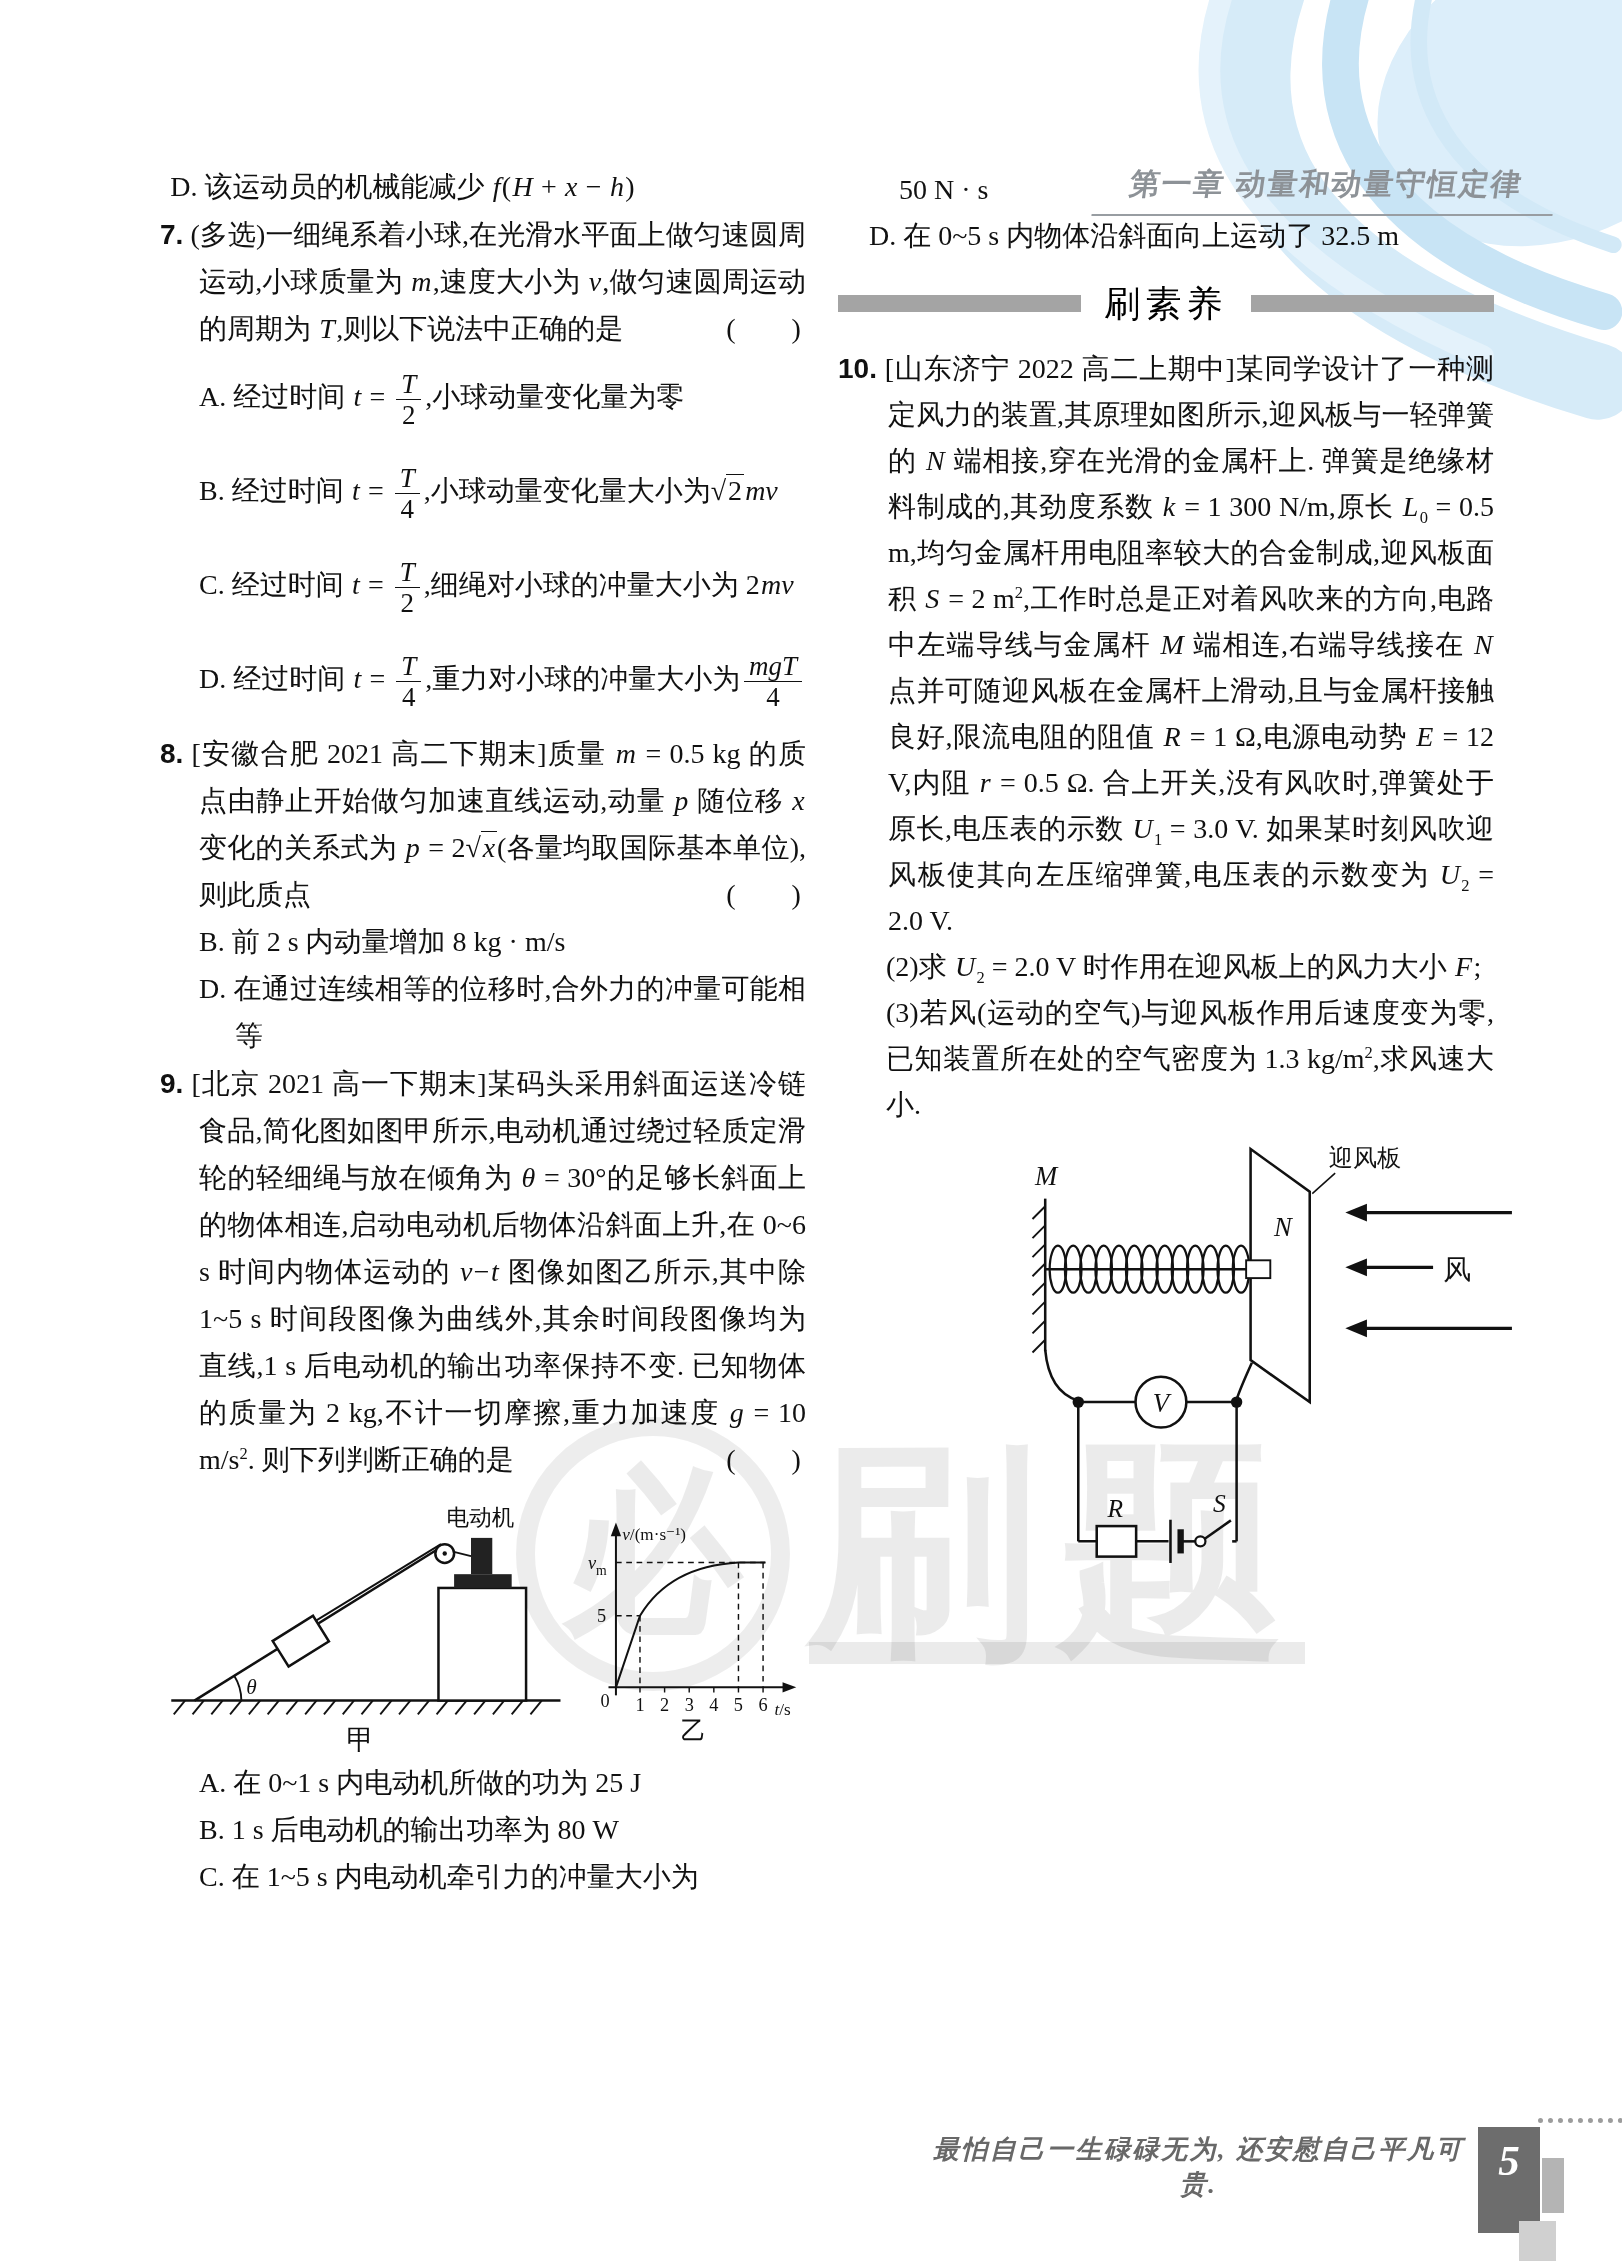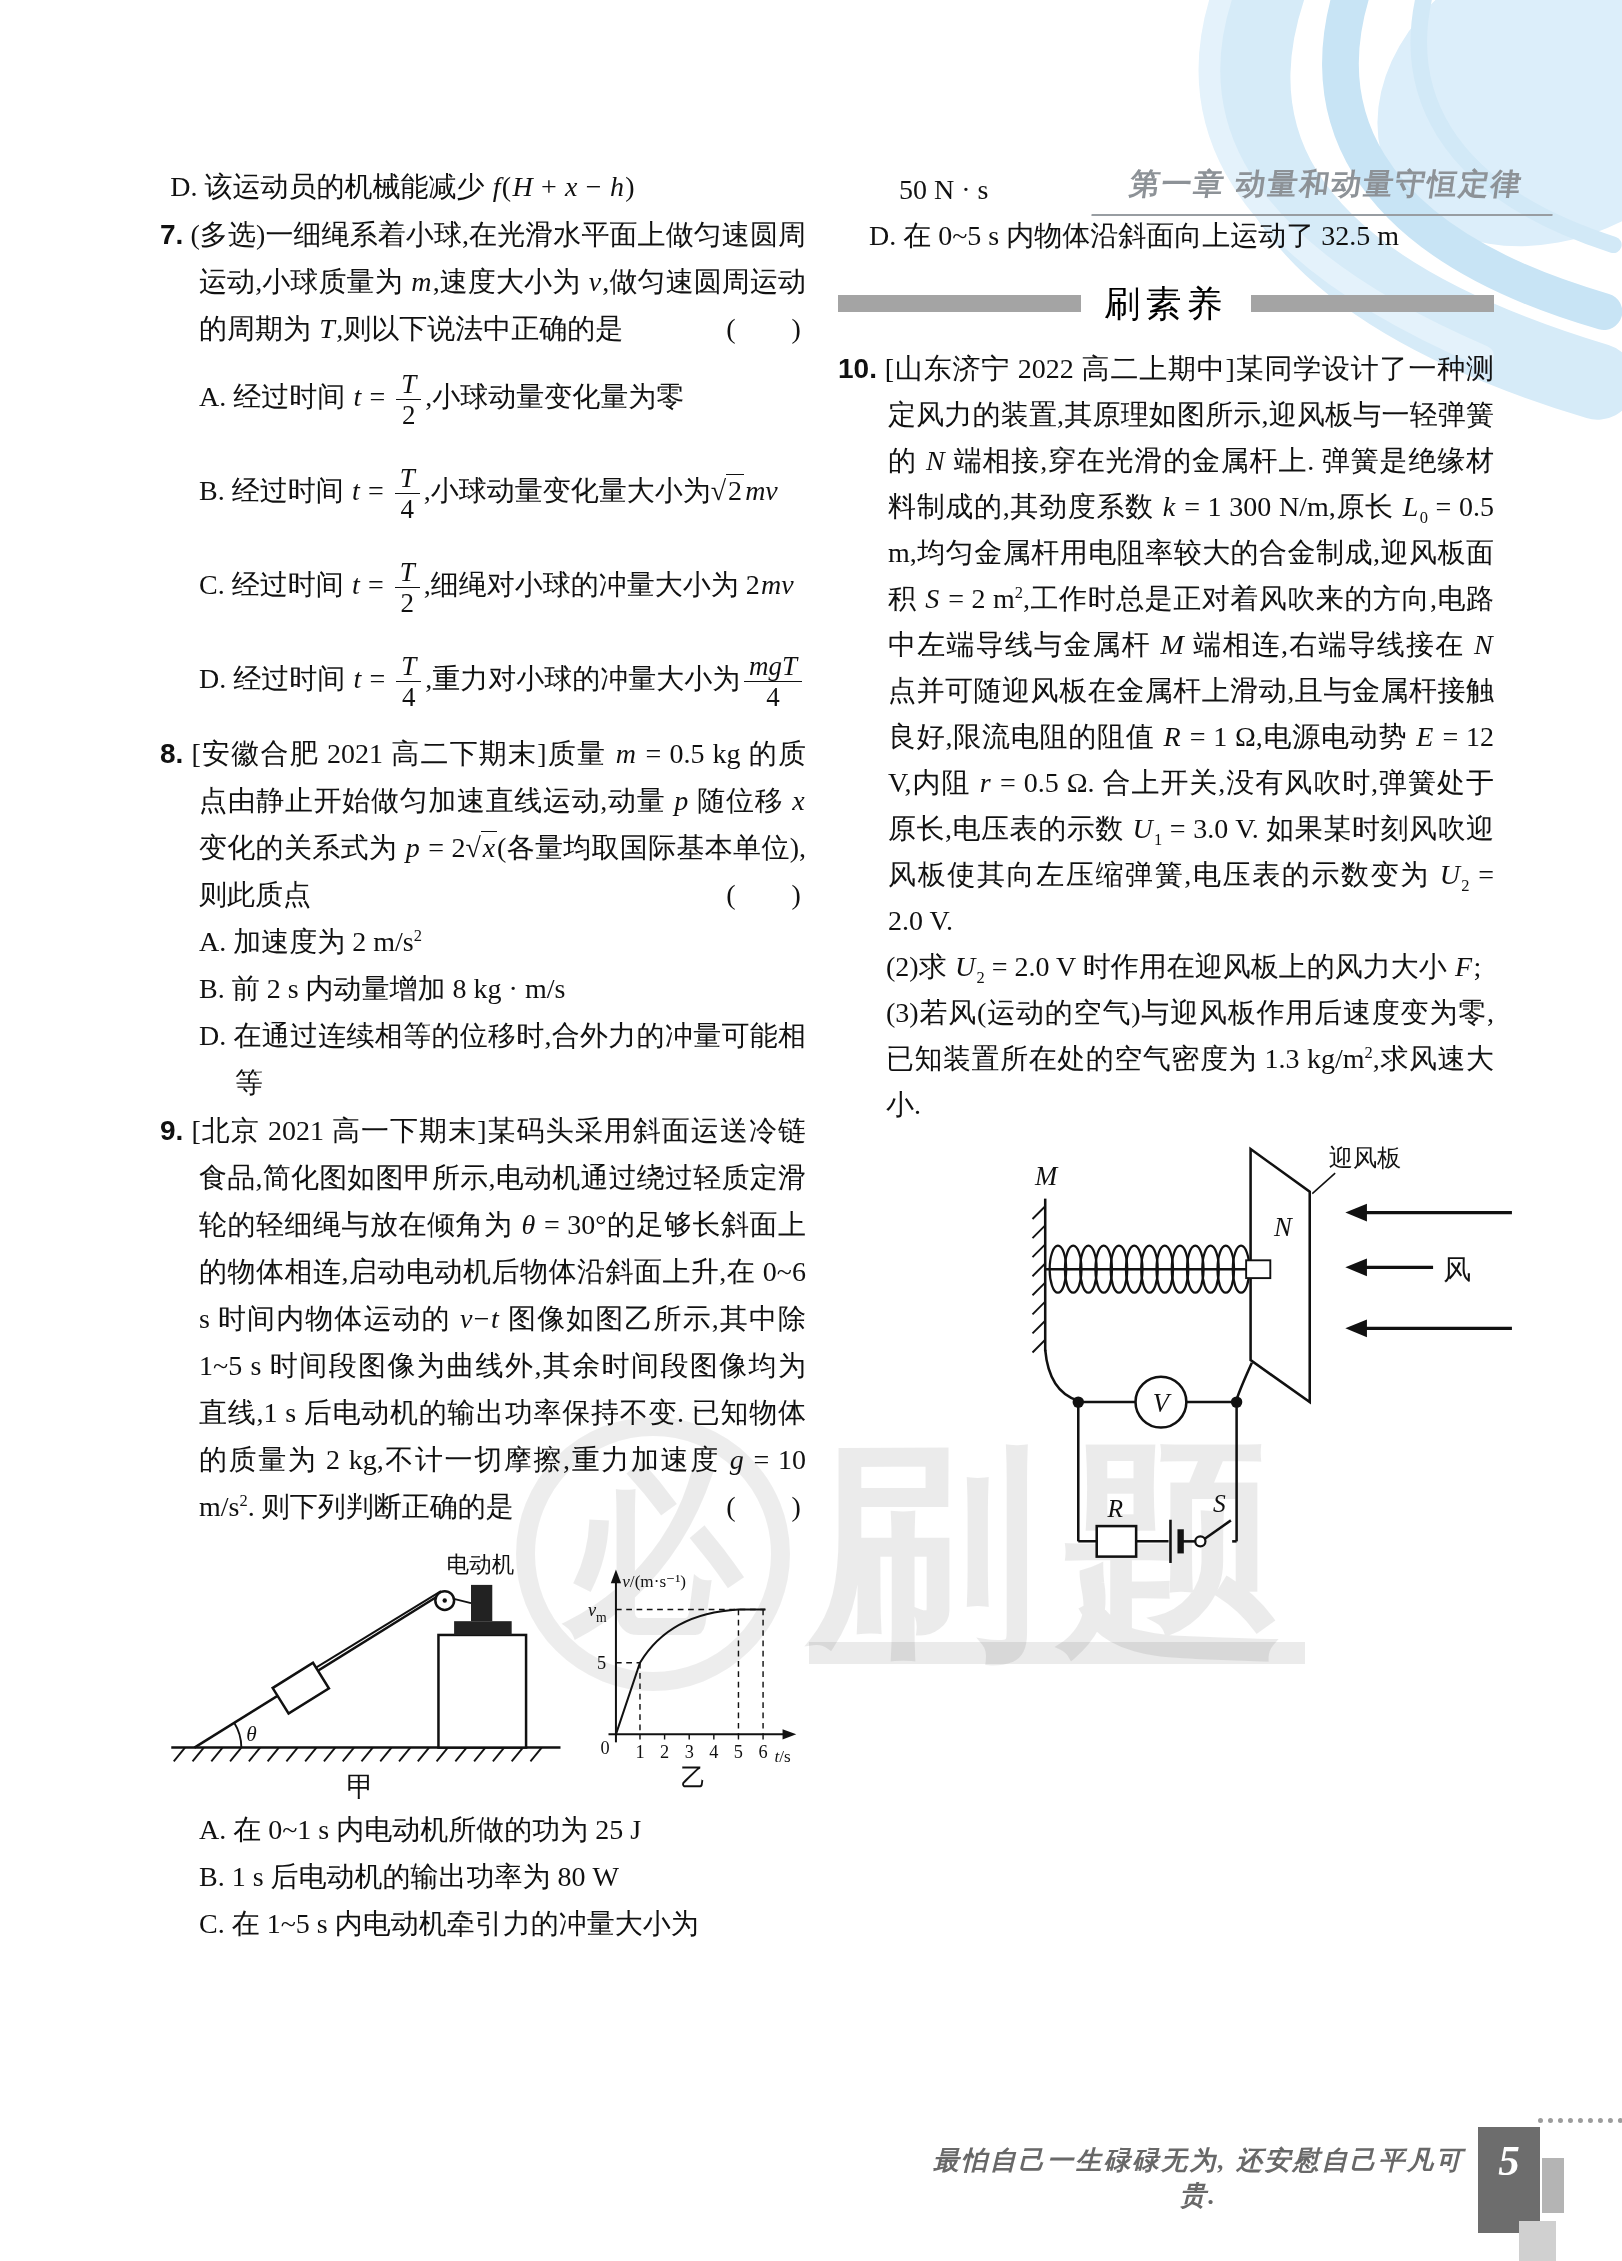--- a/index.html
+++ b/index.html
@@ -60,21 +60,21 @@
   
   .figrow { display:flex; align-items:flex-end; margin:9px 0 0 0;text-decoration:underline; }
   svg text { font-family:"Liberation Serif","DejaVu Serif",serif; fill:#111; }
   .svgt-cn { font-size:36px; }
   .svgt-cap { font-size:44px; }
   .svgt-it { font-style:italic; }
   .fig-circuit { margin:12.7px 0 0 19px; }
   
   .quote { position:absolute; left:925px; top:2132px; width:547px; z-index:2;
            text-align:center; font-size:26px; font-weight:bold; font-style:italic;
-           color:#686868; letter-spacing:2.5px;margin-top:11px; }
+           color:#686868; letter-spacing:2.5px; }
   .pn-dots { position:absolute; left:1538px; top:2118px; width:85px; z-index:2;
              border-top:5.7px dotted #9c9c9c; }
   .pn-dark { position:absolute; left:1478px; top:2127px; width:62px; height:106px; background:#6d6d6d; z-index:2;
              color:#fff; font-size:43px; font-style:italic; font-weight:bold;
              display:flex; justify-content:center; align-items:flex-start; padding-top:9px; }
   .pn-med   { position:absolute; left:1542px; top:2158px; width:21.6px; height:55px; background:#b4b4b4; z-index:2; }
   .pn-light { position:absolute; left:1519px; top:2221px; width:37px; height:40px; background:#d0d0d0; z-index:2; }
 </style>
 </head>
 <body>
@@ -111,21 +111,20 @@
       <p class="opt7">
           <span><span>C. 经过时间 </span><span class="seg-m">t</span><span> = </span><span class="frac"><span class="fnum seg-m">T</span><span class="fden">2</span></span><span>,细绳对小球的冲量大小为 2</span><span class="seg-m">mv</span></span>
         </p>
       <p class="opt7">
           <span><span>D. 经过时间 </span><span class="seg-m">t</span><span> = </span><span class="frac"><span class="fnum seg-m">T</span><span class="fden">4</span></span><span>,重力对小球的冲量大小为</span><span class="frac"><span class="fnum seg-m">mgT</span><span class="fden">4</span></span></span>
         </p>
     </div>
 
     <div>
       <p class="stem"><span class="qnum">8.</span> <span><span>[安徽合肥 2021 高二下期末]质量 </span><span class="seg-m">m</span><span> = 0.5 kg 的质点由静止开始做匀加速直线运动,动量 </span><span class="seg-m">p</span><span> 随位移 </span><span class="seg-m">x</span><span> 变化的关系式为 </span><span class="seg-m">p</span><span> = 2</span><span class="sqrt"><span class="rad">√</span><span class="radicand seg-m">x</span></span><span>(各量均取国际基本单位),则此质点</span></span><span class="paren">(　　)</span></p>
-      <p class="opt"><span>A. 加速度为 2 m/s</span><span class="seg-sup">2</span></p>
       <p class="opt"><span>B. 前 2 s 内动量增加 8 kg · m/s</span></p>
       <p class="opt"><span>D. 在通过连续相等的位移时,合外力的冲量可能相等</span></p>
     </div>
 
     <div>
       <p class="stem"><span class="qnum">9.</span> <span><span>[北京 2021 高一下期末]某码头采用斜面运送冷链食品,简化图如图甲所示,电动机通过绕过轻质定滑轮的轻细绳与放在倾角为 </span><span class="seg-m">θ</span><span> = 30°的足够长斜面上的物体相连,启动电动机后物体沿斜面上升,在 0~6 s 时间内物体运动的 </span><span class="seg-m">v</span><span>−</span><span class="seg-m">t</span><span> 图像如图乙所示,其中除 1~5 s 时间段图像为曲线外,其余时间段图像均为直线,1 s 后电动机的输出功率保持不变. 已知物体的质量为 2 kg,不计一切摩擦,重力加速度 </span><span class="seg-m">g</span><span> = 10 m/s</span><span class="seg-sup">2</span><span>. 则下列判断正确的是</span></span><span class="paren">(　　)</span></p>
 
       <div class="figrow">
 
         <svg width="413" height="267" viewBox="0 0 660 420" style="font-size:44px">

